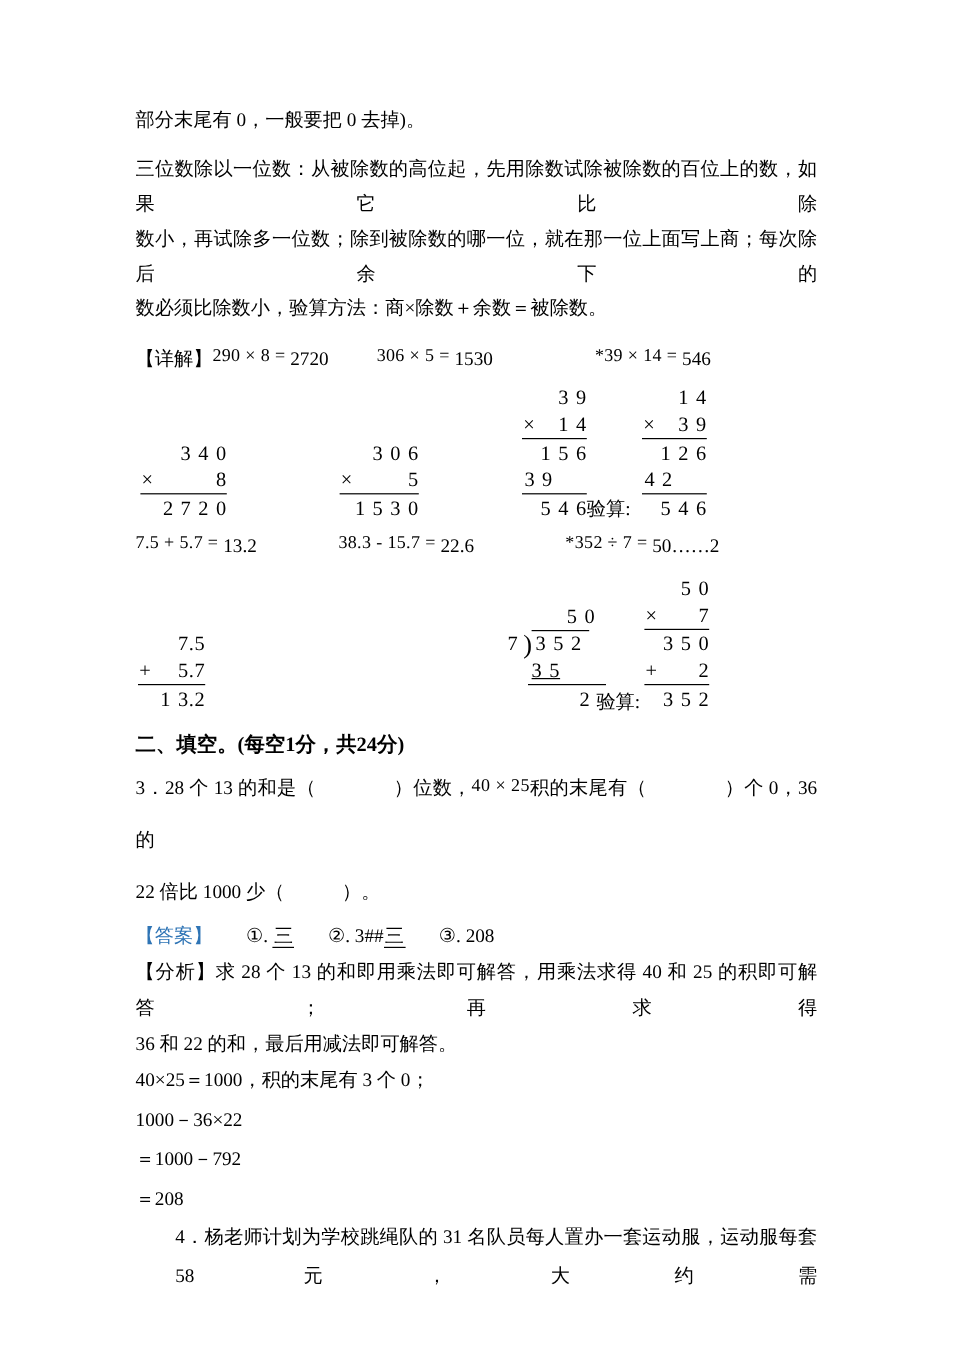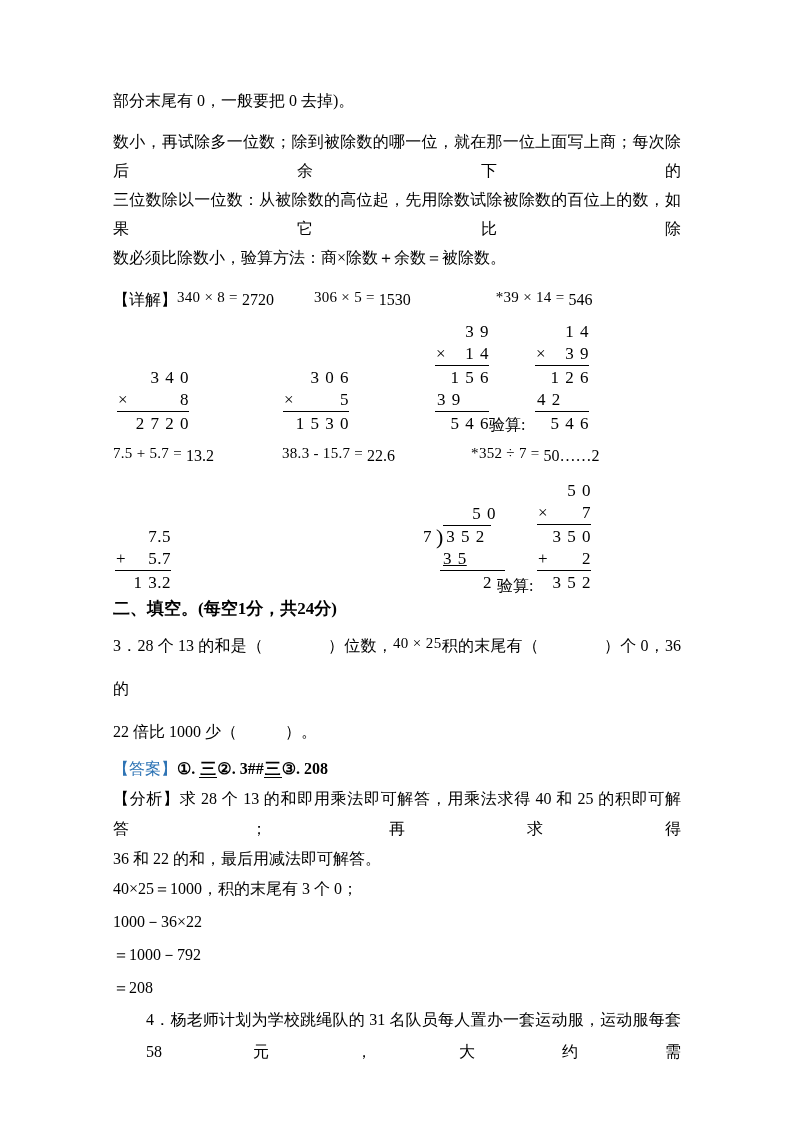--- a/index.html
+++ b/index.html
@@ -40,48 +40,48 @@
   
   .divcol{position:absolute;font-family:"Liberation Serif",serif;font-size:17px;letter-spacing:.5px;word-spacing:1px;}
   .dq{height:23px;line-height:23px;text-align:right;padding-right:7px;white-space:nowrap;}
   .dd{height:23px;display:flex;align-items:flex-end;white-space:nowrap;}
   .dd .divisor{padding-right:4px;line-height:23px;}
   .dd .bracket{font-size:22px;line-height:22px;letter-spacing:0;}
   .dd .dividend{border-top:1px solid #000;padding:0 6px 0 3px;line-height:22px;}
   .dsub{height:22px;line-height:22px;border-bottom:1px solid #000;margin-left:17px;width:62px;text-align:left;padding-left:3px;text-decoration:underline;}
   .drem{height:23px;line-height:23px;text-align:right;padding-right:11px;}
   
-  .heading{margin-top:2px;line-height:27px;font-weight:bold;font-size:17px;}
+  .heading{margin-top:14px;line-height:27px;font-weight:bold;font-size:17px;}
   .qline{line-height:43px;}
   .ansrow{line-height:31px;white-space:nowrap;}
   .lblue{color:#2e74b5;}
-  .ansitem{font-weight:bold;}
+  .ansitem{margin-left:28px;}
   .ansitem:first-of-type{margin-left:22px;}
   .ansval{border-bottom:1px solid #000;padding:0 1px;}
   .jiexi{line-height:31px;margin-top:3px;}
   .fenxi div{line-height:30px;}
   .detail2{margin-top:-2px;}
   .detail2 div{line-height:33px;}
   .dianjing{line-height:31px;margin-top:-6px;}
   .q4 div{line-height:32px;margin-left:33px;}
 </style>
 </head>
 <body>
 
 <div class="page">
 
   <div class="line1 cjk">部分末尾有 0，一般要把 0 去掉)。</div>
   <div class="method cjk">
+    <div class="just">三位数除以一位数：从被除数的高位起，先用除数试除被除数的百位上的数，如果它比除</div>
     <div class="just">数小，再试除多一位数；除到被除数的哪一位，就在那一位上面写上商；每次除后余下的</div>
-    <div class="just">三位数除以一位数：从被除数的高位起，先用除数试除被除数的百位上的数，如果它比除</div>
     <div>数必须比除数小，验算方法：商×除数＋余数＝被除数。</div>
   </div>
 
   <div class="eqrow eqrow1">
-    <span class="cjk">【详解】</span><span><span class="eq-lhs">340 × 8 =</span> <span class="eq-rhs">2720</span></span><span class="gap40"><span class="eq-lhs">306 × 5 =</span> <span class="eq-rhs">1530</span></span><span class="gap85"><span class="eq-lhs">*39 × 14 =</span> <span class="eq-rhs">546</span></span>
+    <span class="cjk">【详解】</span><span><span class="eq-lhs">290 × 8 =</span> <span class="eq-rhs">2720</span></span><span class="gap40"><span class="eq-lhs">306 × 5 =</span> <span class="eq-rhs">1530</span></span><span class="gap85"><span class="eq-lhs">*39 × 14 =</span> <span class="eq-rhs">546</span></span>
   </div>
 
   <div class="vblock block1">
     <div class="vcol" style="left:4px;top:46px;width:72px;">
       <div class="vrow"><span>3 4 0</span></div>
       <div class="vrow u"><span class="op">×</span><span>8</span></div>
       <div class="vrow"><span>2 7 2 0</span></div>
     </div>
     <div class="vcol" style="left:170px;top:46px;width:66px;">
       <div class="vrow"><span>3 0 6</span></div>

